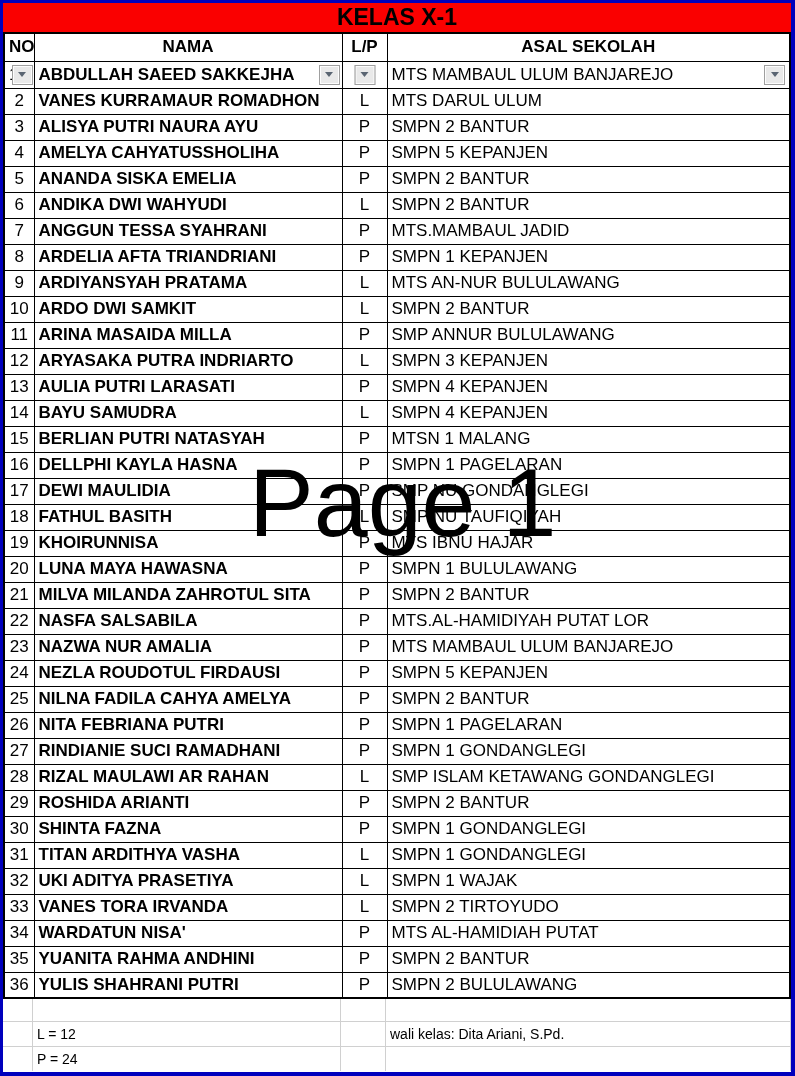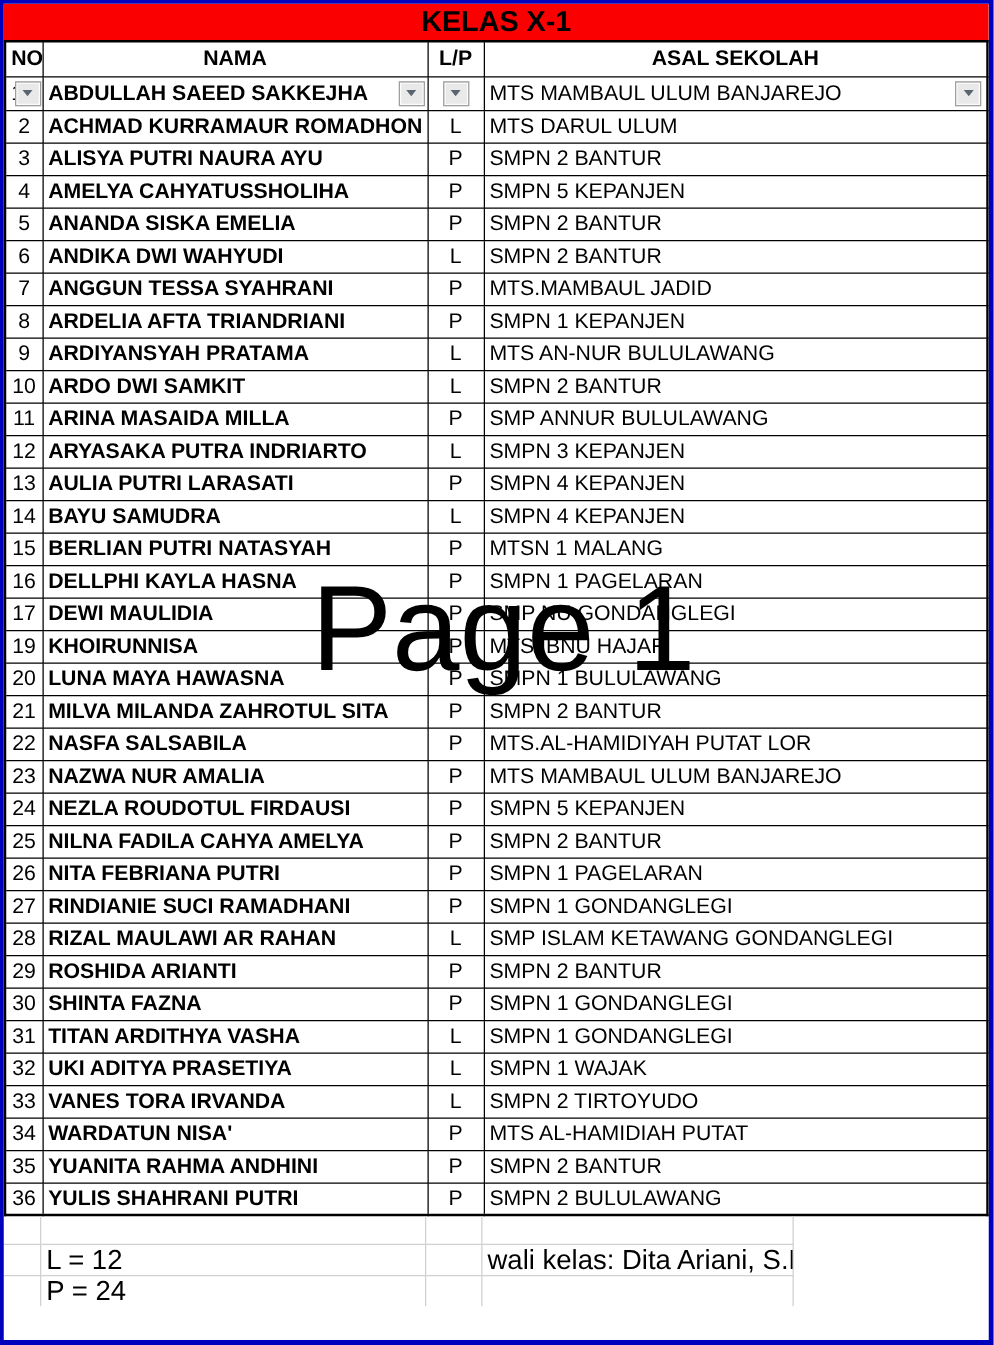--- a/index.html
+++ b/index.html
@@ -84,25 +84,25 @@
     border-right:4px solid transparent;
     border-top:5px solid #5a6572;
   }
   .dd-no   { right:1px; }
   .dd-nama { right:2px; }
   .dd-lp   { left:50%; transform:translate(-50%,-50%); }
   .dd-asal { right:4px; }
 
   
   .summary {
-    width:632px;
+    width:788px;
     display:grid;
     grid-template-columns:30px 308px 45px 1fr;
     grid-template-rows:22px 25px 25px;
-    font-size:22px;
+    font-size:14px;
   }
   .summary .gcell {
     border-right:1px solid #d0d0d0;
     display:flex; align-items:center;
     padding:0 4px;
     white-space:nowrap; overflow:hidden;
     background:transparent;
   }
   .summary .r2, .summary .r3 { border-top:1px solid #d0d0d0; }
 </style>
@@ -160,21 +160,21 @@
                 <span class="caret"></span>
               </span>
     </td>
   </tr>
           <tr>
     <td class="c-no">
       <span class="txt">2</span>
       
     </td>
     <td class="c-nama">
-      <span class="txt">ACHMAD KURRAMAUR ROMADHON</span>
+      <span class="txt">VANES KURRAMAUR ROMADHON</span>
       
     </td>
     <td class="c-lp">
       <span class="txt">L</span>
       
     </td>
     <td class="c-asal">
       <span class="txt">MTS DARUL ULUM</span>
       
     </td>
@@ -439,20 +439,38 @@
     <td class="c-nama">
       <span class="txt">DEWI MAULIDIA</span>
       
     </td>
     <td class="c-lp">
       <span class="txt">P</span>
       
     </td>
     <td class="c-asal">
       <span class="txt">SMP NU GONDANGLEGI</span>
+      
+    </td>
+  </tr>
+          <tr>
+    <td class="c-no">
+      <span class="txt">18</span>
+      
+    </td>
+    <td class="c-nama">
+      <span class="txt">FATHUL BASITH</span>
+      
+    </td>
+    <td class="c-lp">
+      <span class="txt">L</span>
+      
+    </td>
+    <td class="c-asal">
+      <span class="txt">SMP NU TAUFIQIYAH</span>
       
     </td>
   </tr>
           <tr>
     <td class="c-no">
       <span class="txt">19</span>
       
     </td>
     <td class="c-nama">
       <span class="txt">KHOIRUNNISA</span>

